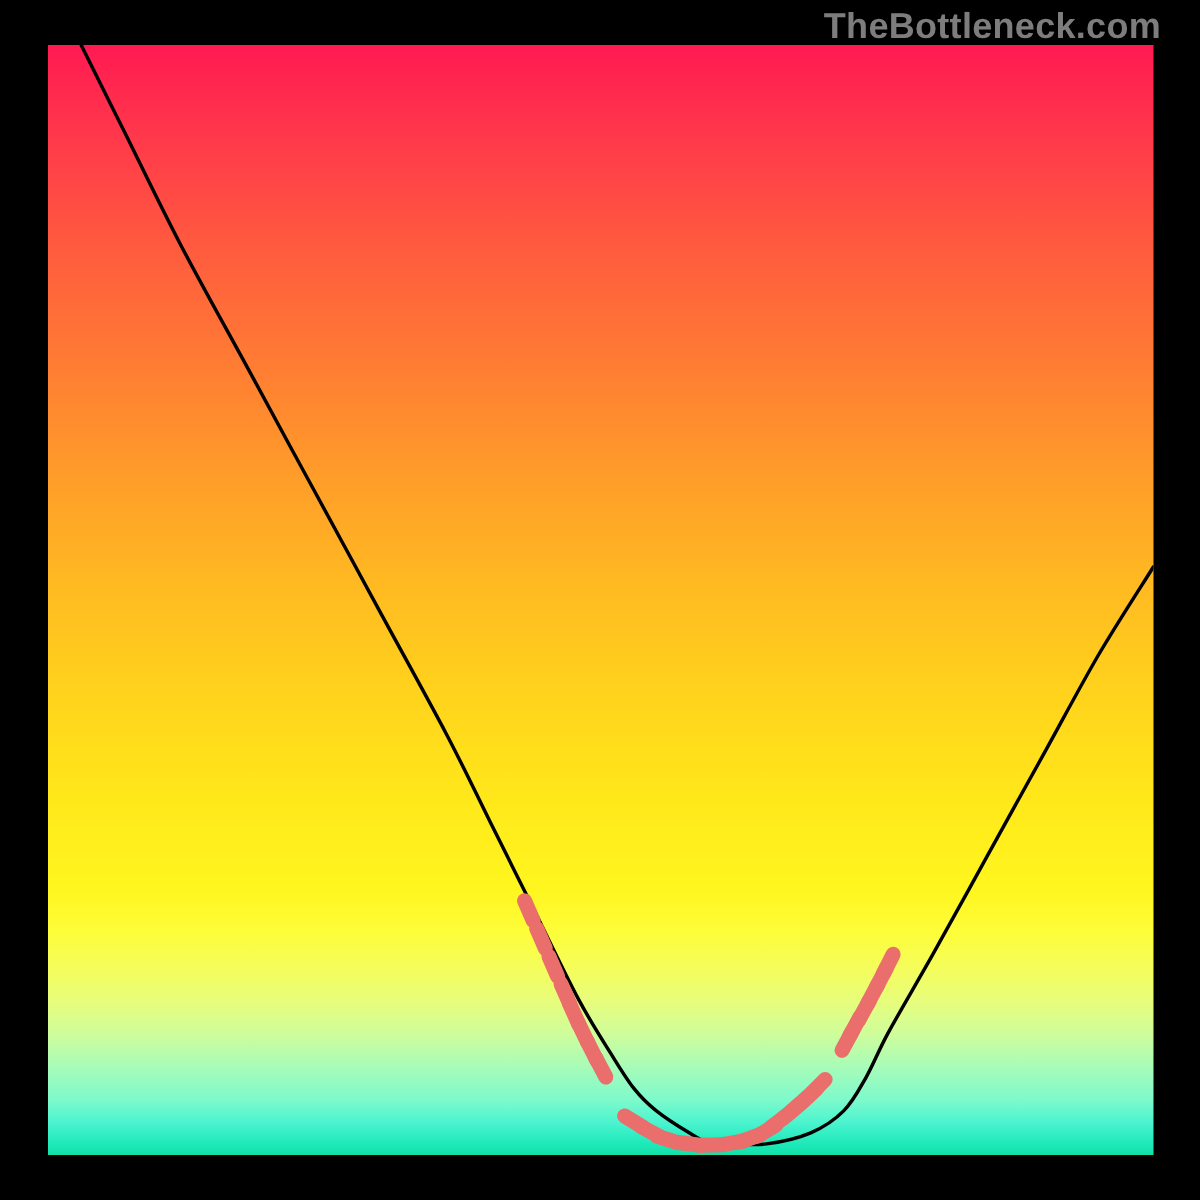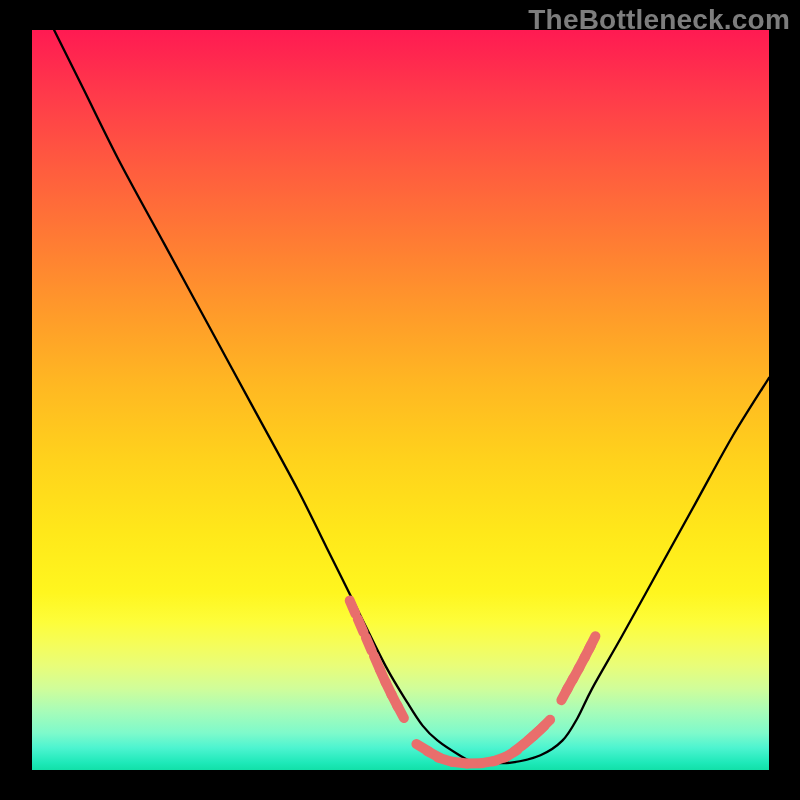--- a/index.html
+++ b/index.html
@@ -48,23 +48,23 @@
   svg.curve {
     position: absolute;
     left: 0;
     top: 0;
     width: 737px;
     height: 740px;
   }
   .watermark {
     position: absolute;
     top: 4px;
-    right: 10px;
+    right: 26px;
     font-family: Arial, Helvetica, sans-serif;
-    font-size: 28px;
+    font-size: 24px;
     font-weight: 600;
     color: #7d7d7d;
     letter-spacing: 0.2px;
   }
 </style>
 </head>
 <body>
 
 <div class="frame">
 

